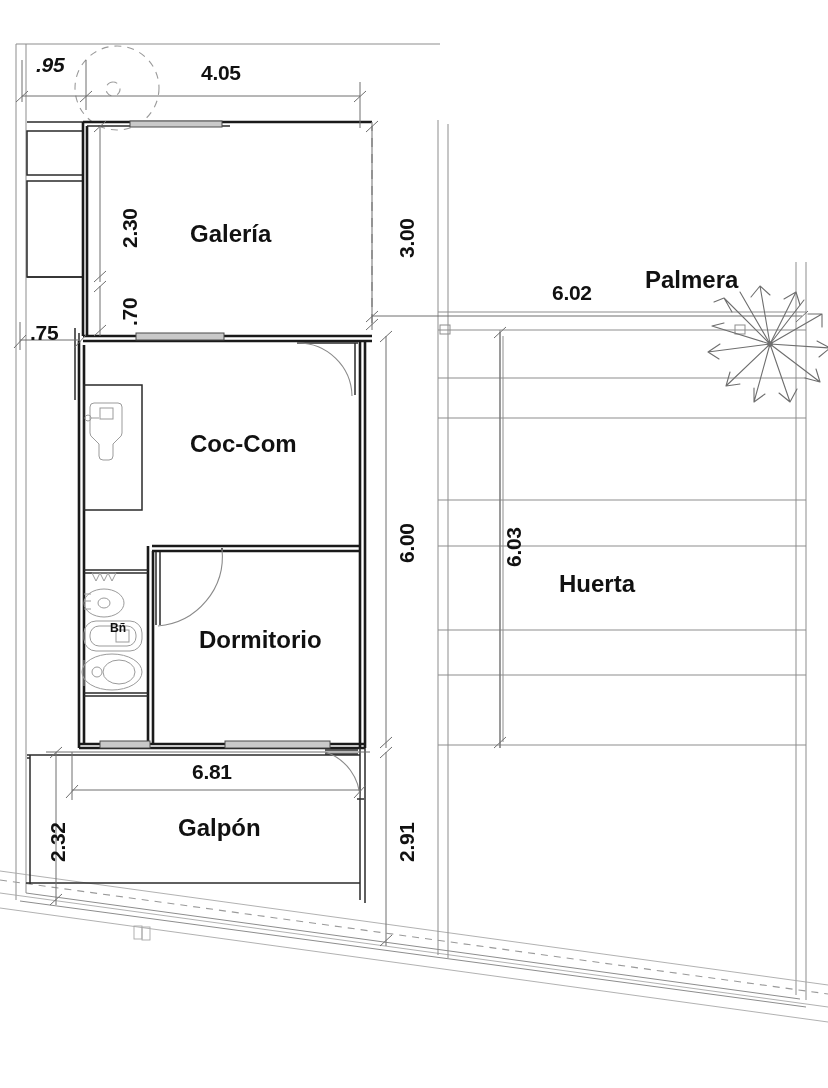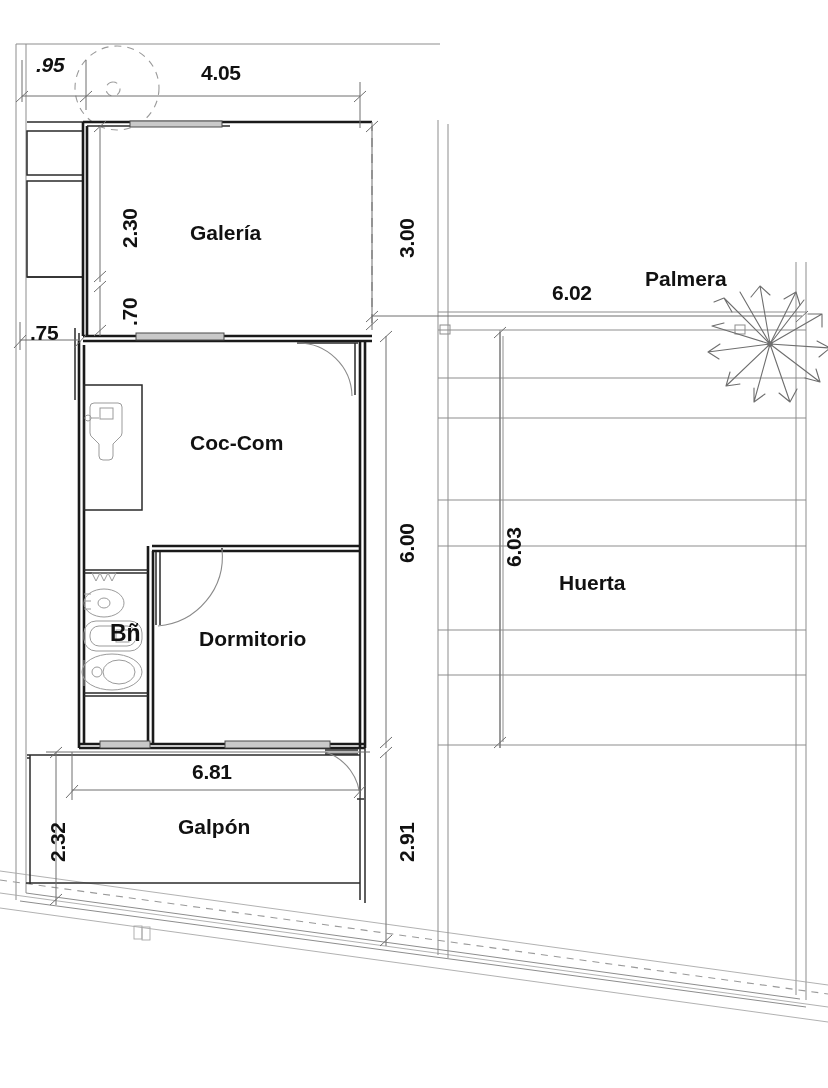--- a/index.html
+++ b/index.html
@@ -12,22 +12,22 @@
   #plan svg{position:absolute;left:0;top:0;}
   .lbl{
     position:absolute;
     font-family:"Liberation Sans", sans-serif;
     font-weight:bold;
     color:#111111;
     white-space:nowrap;
     line-height:1;
     user-select:none;
   }
-  .room-label{font-size:21px;}
-  .room-label.small{font-size:23px;}
+  .room-label{font-size:24px;}
+  .room-label.small{font-size:12px;}
   .dim{font-size:21px;letter-spacing:-0.3px;}
   .vert{transform-origin:0 0;}
 </style>
 </head>
 <body>
 
 <div id="plan">
 
   <svg width="828" height="1088" viewBox="0 0 828 1088">
 

